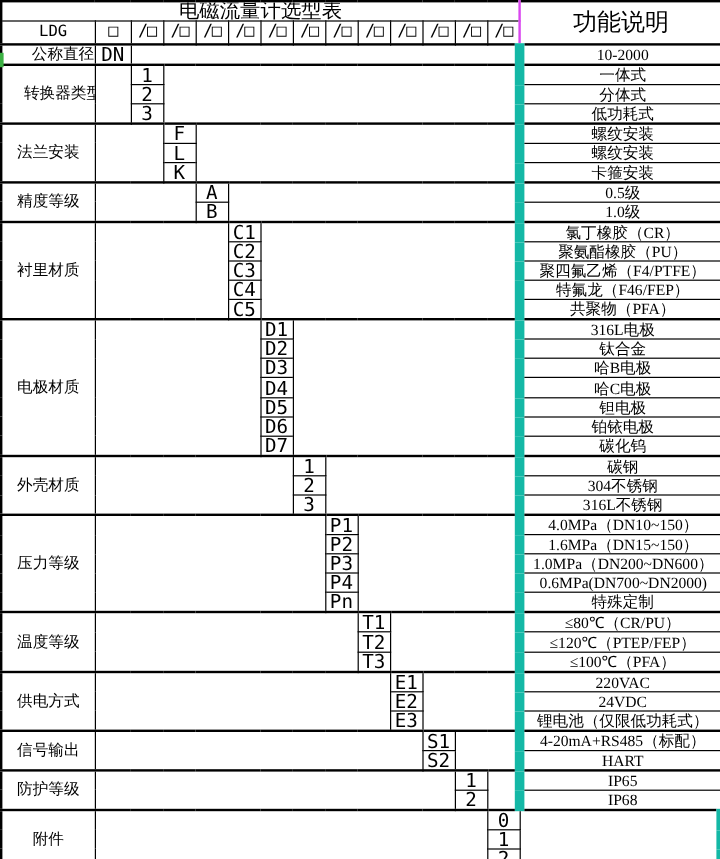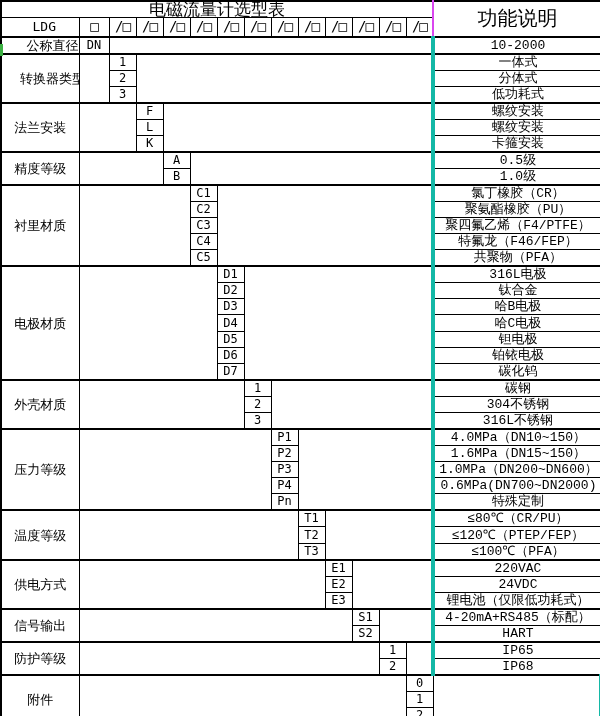--- a/index.html
+++ b/index.html
@@ -22,26 +22,26 @@
   tbody tr{height:16.15px;}
   .title-cell{font-size:17px;}
   .func-h{font-size:20px;border-left:2px solid #d946ef;}
   .cat{font-size:13px;}
   .cat-left{text-align:right;padding-left:18px;}
   .ldg{
     text-align:center;padding-left:8px;
     font-family:"DejaVu Sans Mono","DejaVu Sans",sans-serif;font-size:13px;
   }
   .codecell{
-    font-family:"DejaVu Sans Mono","DejaVu Sans",sans-serif;font-size:12px;
+    font-family:"DejaVu Sans Mono","DejaVu Sans",sans-serif;font-size:16px;
   }
   .slot,.boxcell{font-size:14px;letter-spacing:-1px;}
   .func{
-    border-left:4px solid #14b8a6;font-size:13px;
-    font-family:Liberation Mono, monospace;
+    border-left:8px solid #14b8a6;font-size:13px;
+    font-family:Liberation Serif, serif;
   }
   .func-left{text-align:center;padding-left:1px;}
   .sec-top{border-top:2px solid #000;}
   .green-mark{
     position:absolute;left:0;top:44px;width:3px;height:12px;
     background:#3cb043;pointer-events:none;
   }
 </style>
 </head>
 <body>

